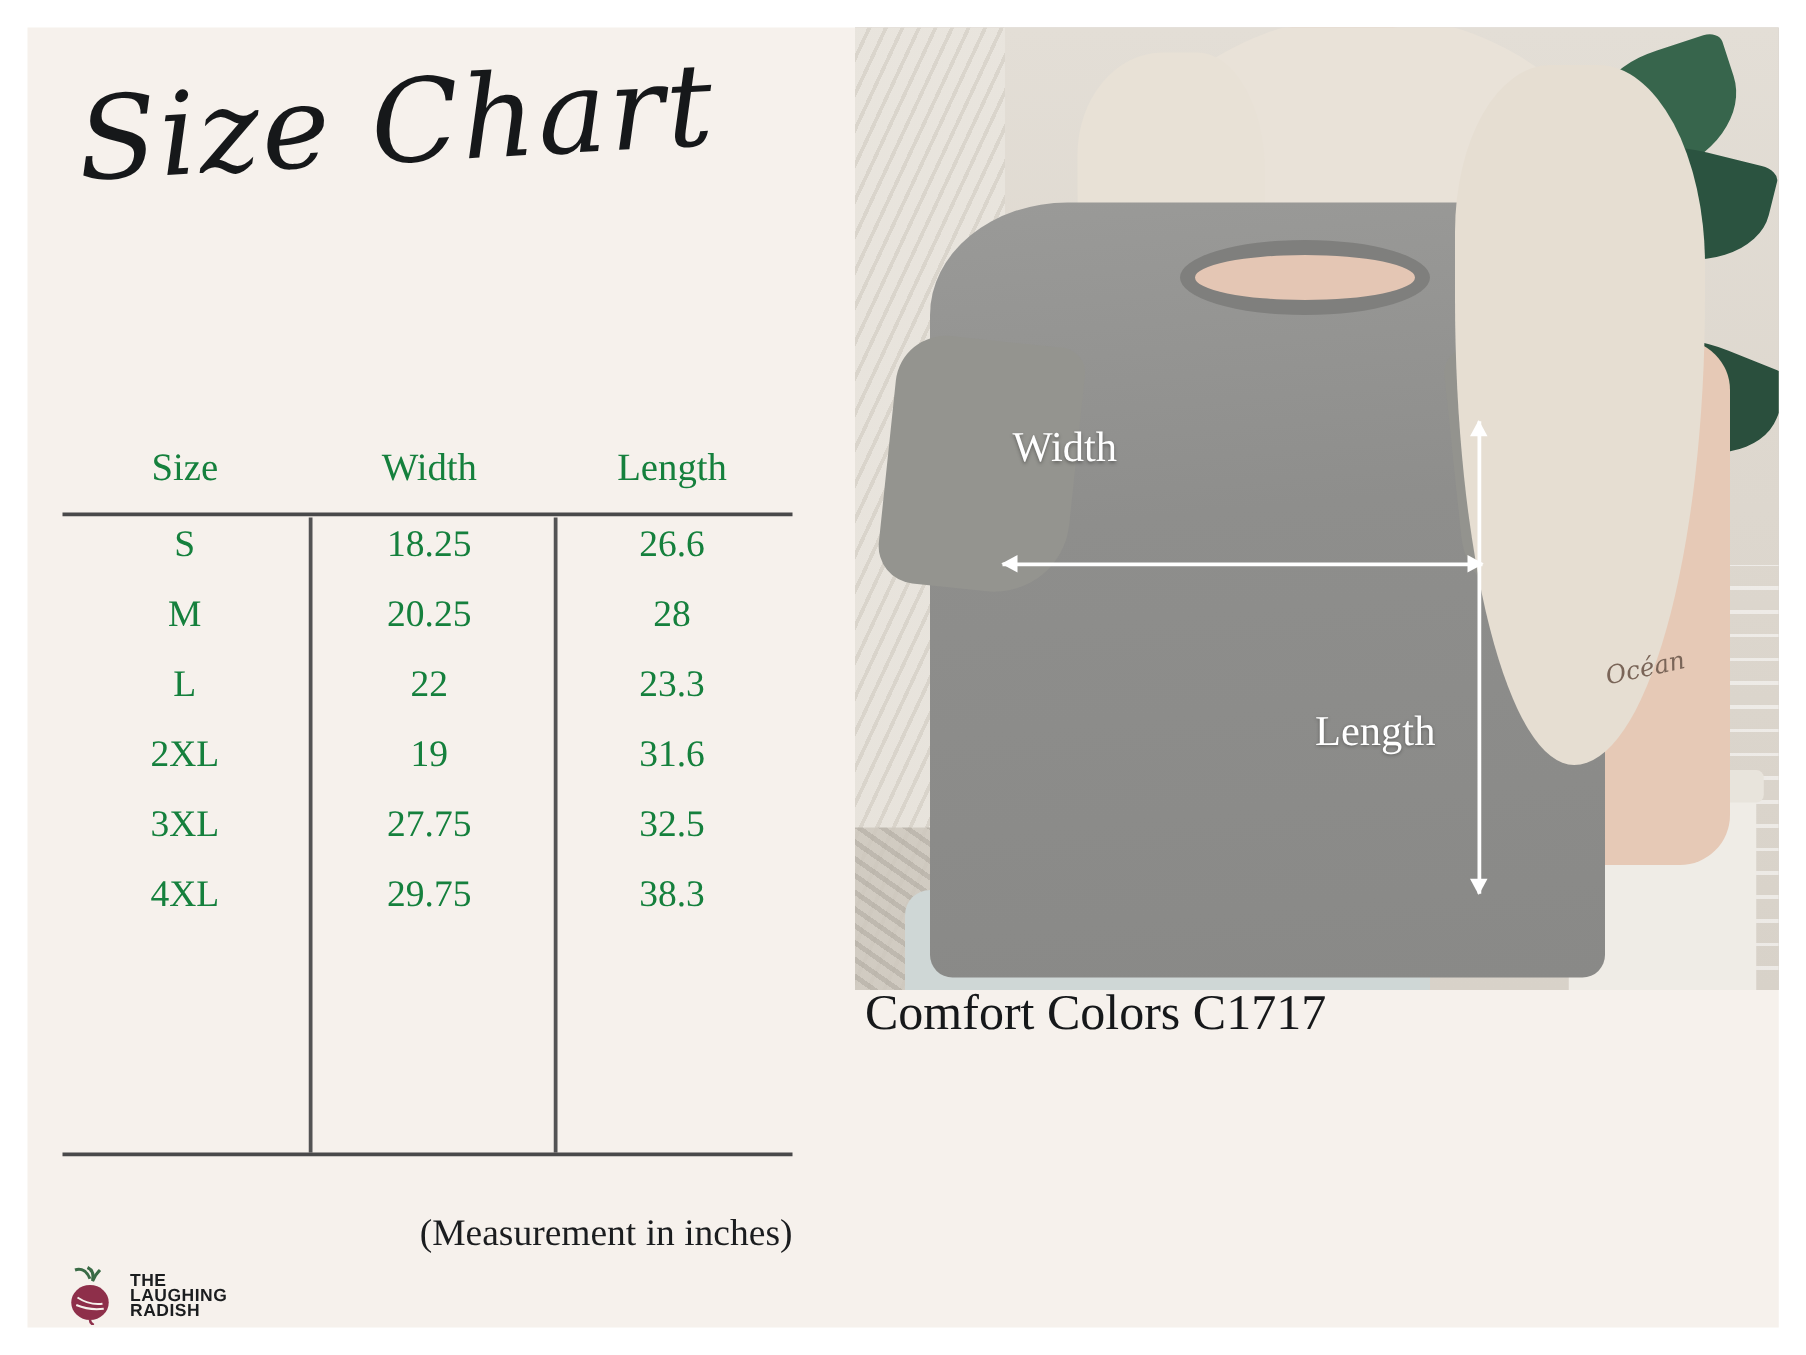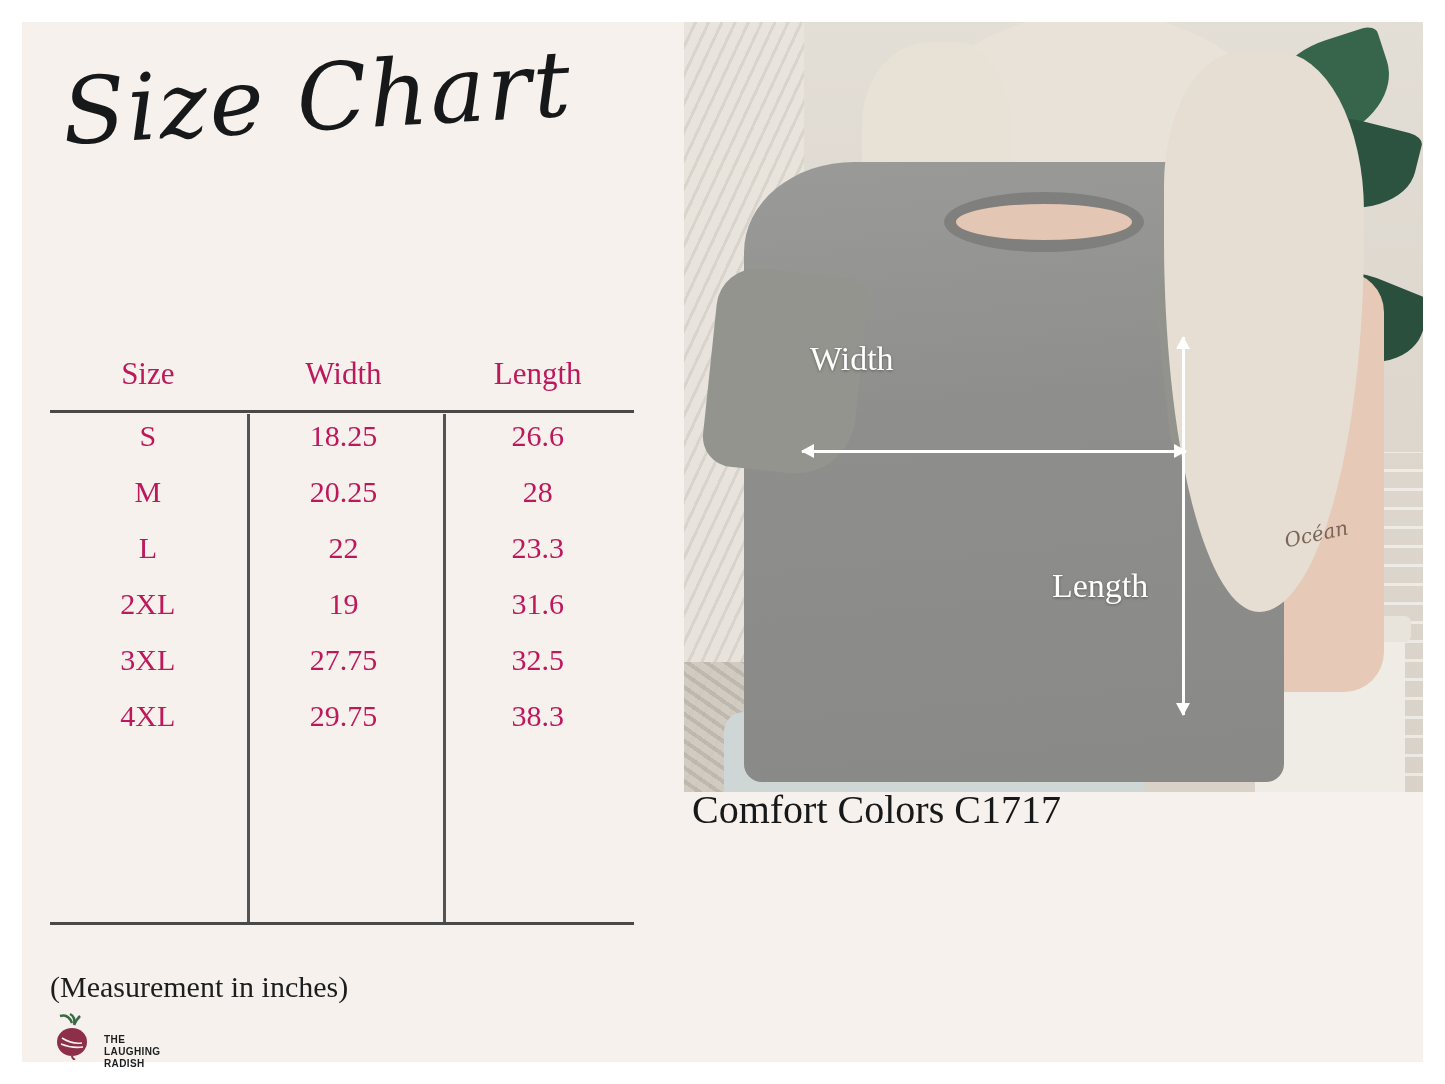--- a/index.html
+++ b/index.html
@@ -42,21 +42,21 @@
     transform: rotate(-3.2deg);
     transform-origin: left top;
     white-space: nowrap;
   }
 
   table.size-table {
     position: absolute;
     left: 28px; top: 328px;
     width: 584px;
     border-collapse: collapse;
-    color: #be185d;
+    color: #15803d;
   }
   table.size-table th {
     font-weight: 400;
     font-size: 31px;
     padding: 6px 0 16px 0;
     text-align: center;
   }
   table.size-table td {
     font-weight: 400;
     font-size: 30px;
@@ -86,47 +86,46 @@
     background: #2a2c2e;
     opacity: .8;
   }
   .vrule.v1 { left: 225px; }
   .vrule.v2 { left: 421px; }
 
   .measure-note {
     position: absolute;
     left: 28px; top: 948px;
     width: 584px;
-    text-align: left;
+    text-align: right;
     font-size: 30px;
     color: #1b1d1f;
   }
 
   
   .logo {
     position: absolute;
     left: 24px; top: 978px;
     width: 140px; height: 62px;
   }
   .logo .radish {
     position: absolute;
     left: 4px; top: 10px;
     width: 50px; height: 50px;
   }
   .logo .brand {
     position: absolute;
     left: 58px; top: 18px;
     font-family: "Liberation Sans", sans-serif;
-    font-size: 10px;
+    font-size: 14px;
     font-weight: 700;
     letter-spacing: .4px;
     line-height: 12px;
     color: #1b1d1f;
     white-space: nowrap;
-    margin-top: 16px;
   }
 
   
   .right {
     position: absolute;
     left: 640px; top: 0;
     width: 761px; height: 1040px;
   }
   .photo {
     position: absolute;

